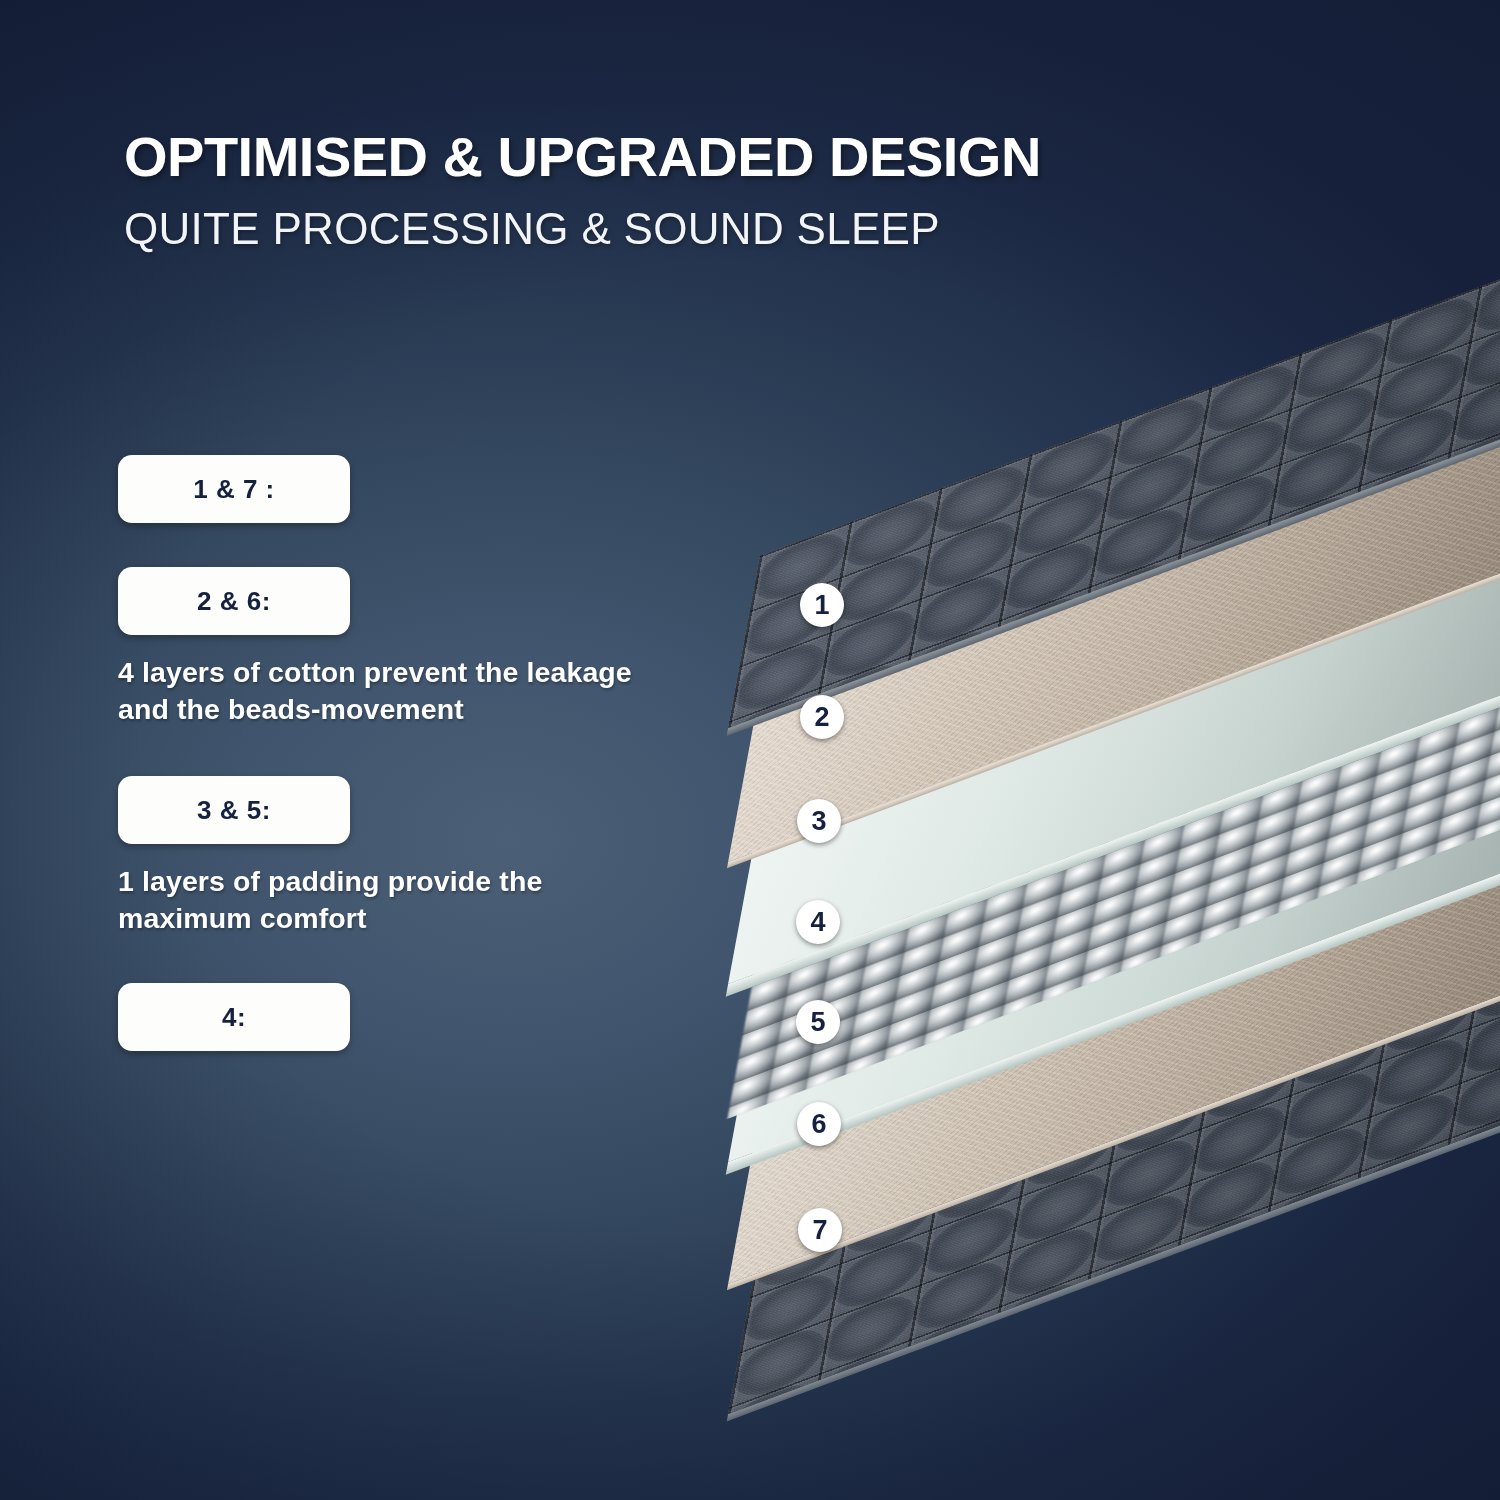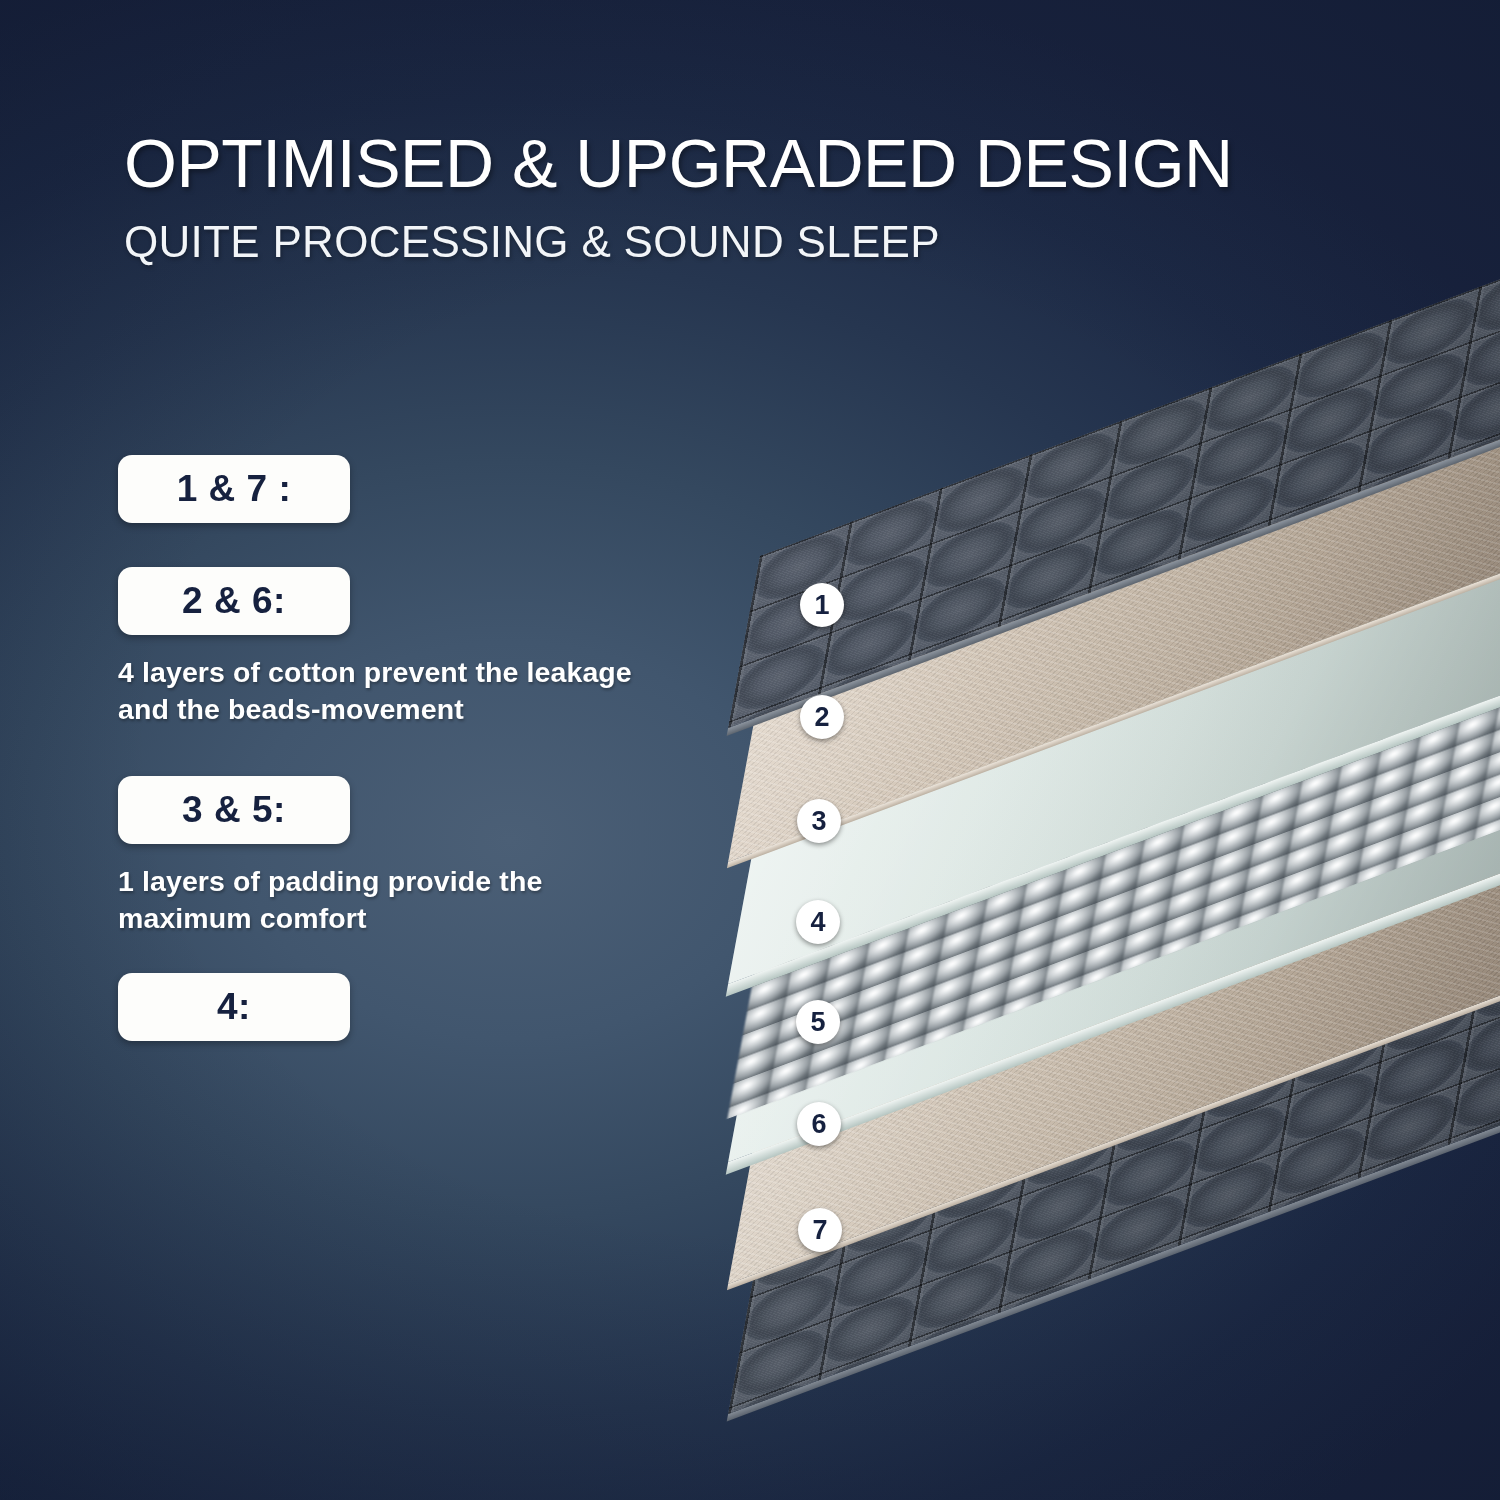--- a/index.html
+++ b/index.html
@@ -33,22 +33,22 @@
     pointer-events:none;
     z-index:1;
   }
 
   
   .head-wrap{
     position:absolute; left:124px; top:128px; z-index:6;
     width:1320px;
   }
   .title{
-    font-size:68px;
-    font-weight:normal;
+    font-size:56px;
+    font-weight:bold;
     color:#ffffff;
     letter-spacing:-0.5px;
     line-height:1.04;
     white-space:nowrap;
     text-shadow:2px 3px 5px rgba(0,0,0,.38);
     transform:scaleX(1.0);
   }
   .subtitle{
     margin-top:18px;
     font-size:44px;
@@ -66,40 +66,40 @@
 
   .pill{
     display:block;
     width:232px;
     height:68px;
     background:#fdfdfb;
     border-radius:14px;
     box-shadow:0 3px 7px rgba(0,0,0,.30);
     text-align:center;
     line-height:68px;
-    font-size:37px;
+    font-size:26px;
     font-weight:bold;
     color:#16213f;
     letter-spacing:0.5px;
   }
   .desc{
     margin-top:19px;
     font-size:28.5px;
     font-weight:bold;
     line-height:1.30;
     color:#ffffff;
     letter-spacing:0.1px;
     text-shadow:1px 2px 3px rgba(0,0,0,.33);
     max-width:545px;
   }
 
   
   #blk0{ margin-bottom:44px; }
   #blk1{ margin-bottom:48px; }
-  #blk2{ margin-bottom:36px; }
+  #blk2{ margin-bottom:46px; }
 
   
   .stack{
     position:absolute;
     left:0; top:0;
     width:1500px; height:1500px;
     z-index:3;
   }
   .layer{
     position:absolute;

